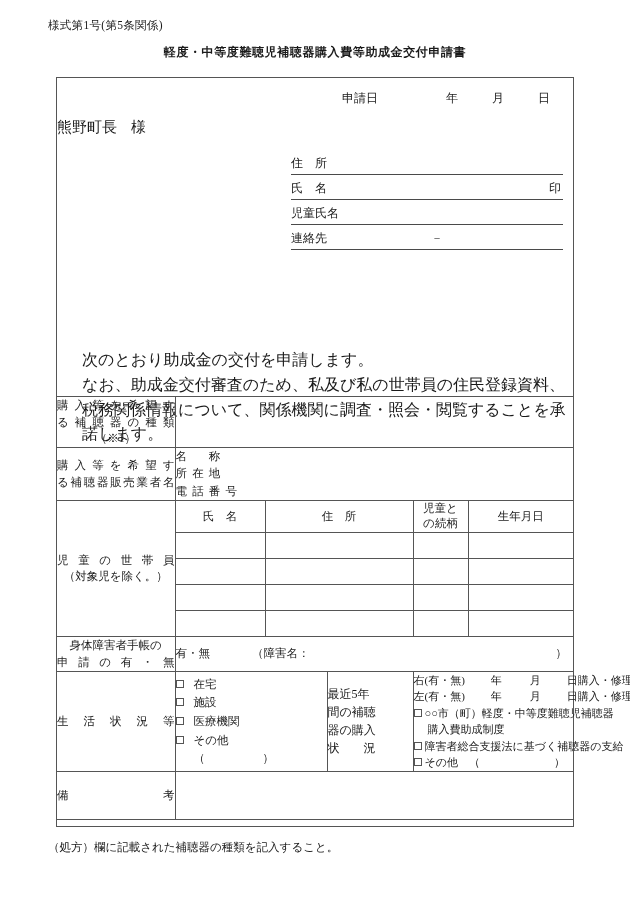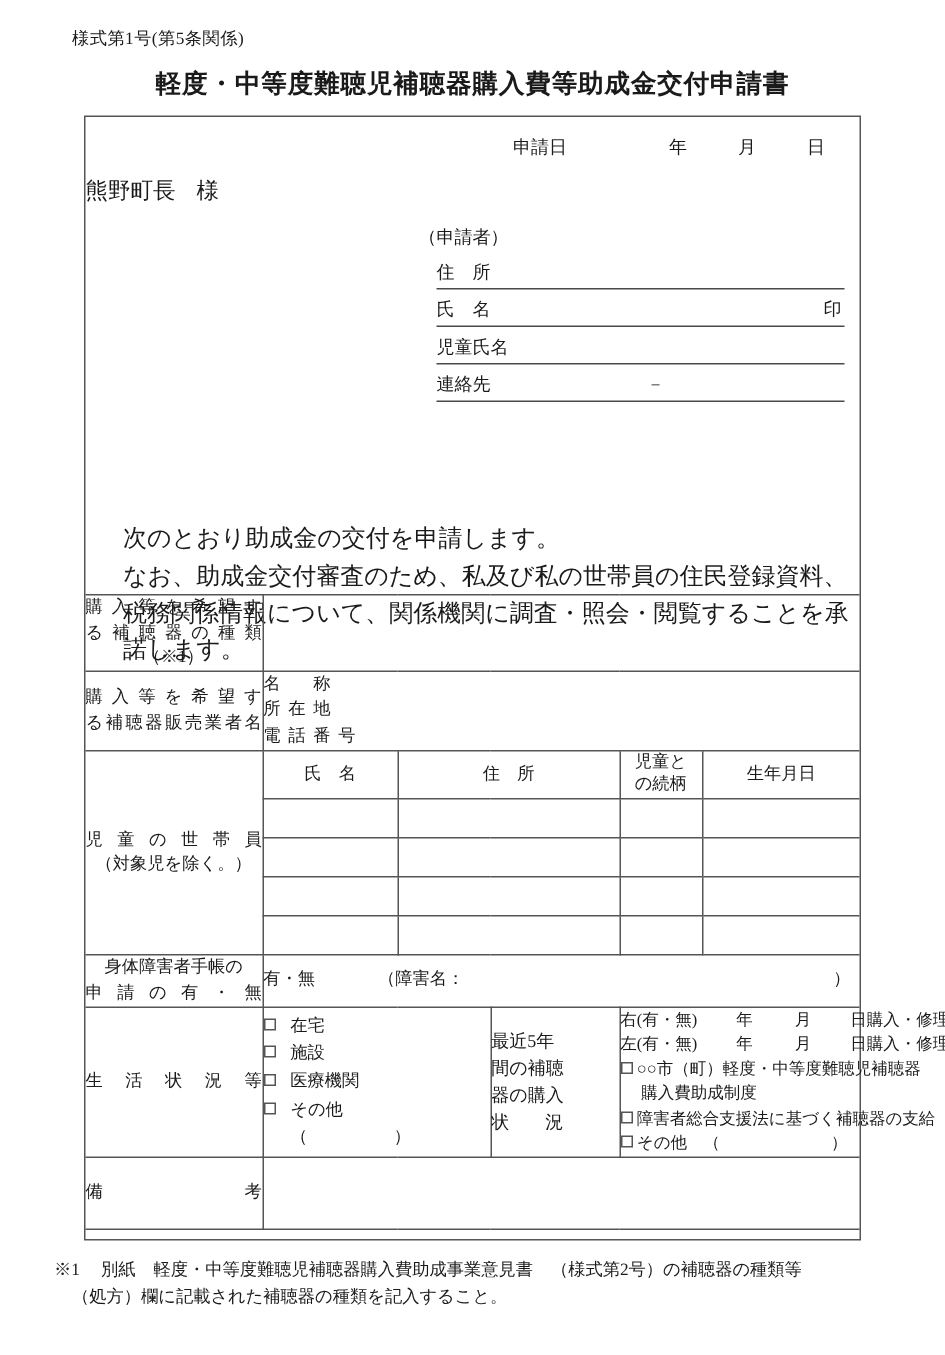--- a/index.html
+++ b/index.html
@@ -29,21 +29,21 @@
     font-size: 11.5px;
     letter-spacing: 0.3px;
     white-space: nowrap;
   }
   .doc-title {
     position: absolute;
     left: 0;
     right: 0;
     top: 44px;
     text-align: center;
-    font-size: 17px;
+    font-size: 12px;
     font-weight: bold;
     letter-spacing: 0.6px;
     white-space: nowrap;
   }
 
   
   .outer-box {
     position: absolute;
     left: 56px;
     top: 77px;
@@ -256,21 +256,20 @@
 
     <div class="apply-date">
       <span class="lbl">申請日</span><span class="y">年</span><span class="m">月</span><span class="d">日</span>
     </div>
 
     <div class="addressee">
       <span>熊野町長</span><span class="sama">様</span>
     </div>
 
     <div class="applicant">
-      <div class="applicant-head">（申請者）</div>
 
       <div class="field">
         <span class="flabel">住　所</span>
       </div>
       <div class="field">
         <span class="flabel">氏　名</span>
         <span class="ftail">印</span>
       </div>
       <div class="field">
         <span class="flabel">児童氏名</span>
@@ -403,19 +402,16 @@
           <span class="just">備　考</span>
         </td>
         <td colspan="5" class="nb-r"></td>
       </tr>
     </tbody>
       </table>
 
   </div>
 
   <div class="footnote">
-    <div>
-      <span>※1</span><span class="gap1">別紙</span><span class="gap2">軽度・中等度難聴児補聴器購入費助成事業意見書</span><span class="gap2">（様式第2号）の補聴器の種類等</span>
-    </div>
     <div class="l2">（処方）欄に記載された補聴器の種類を記入すること。</div>
   </div>
 
 </div>
 
 </body></html>

